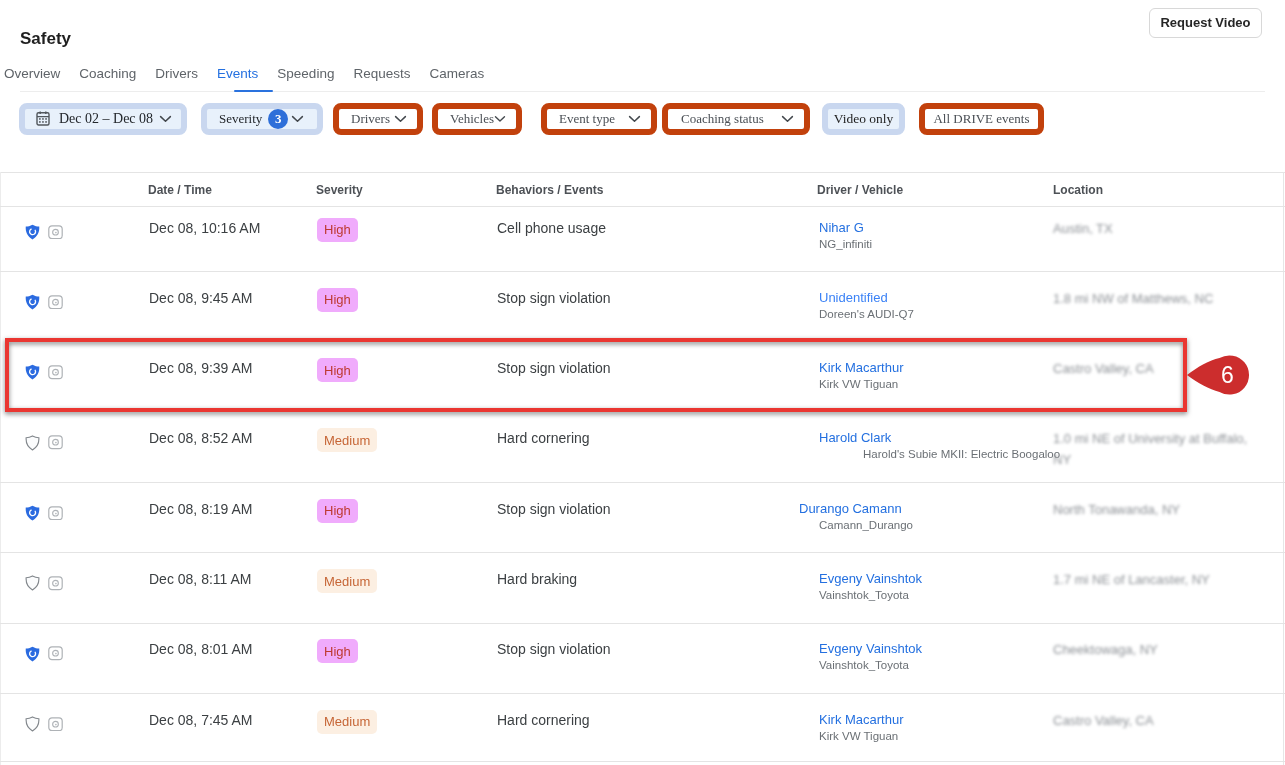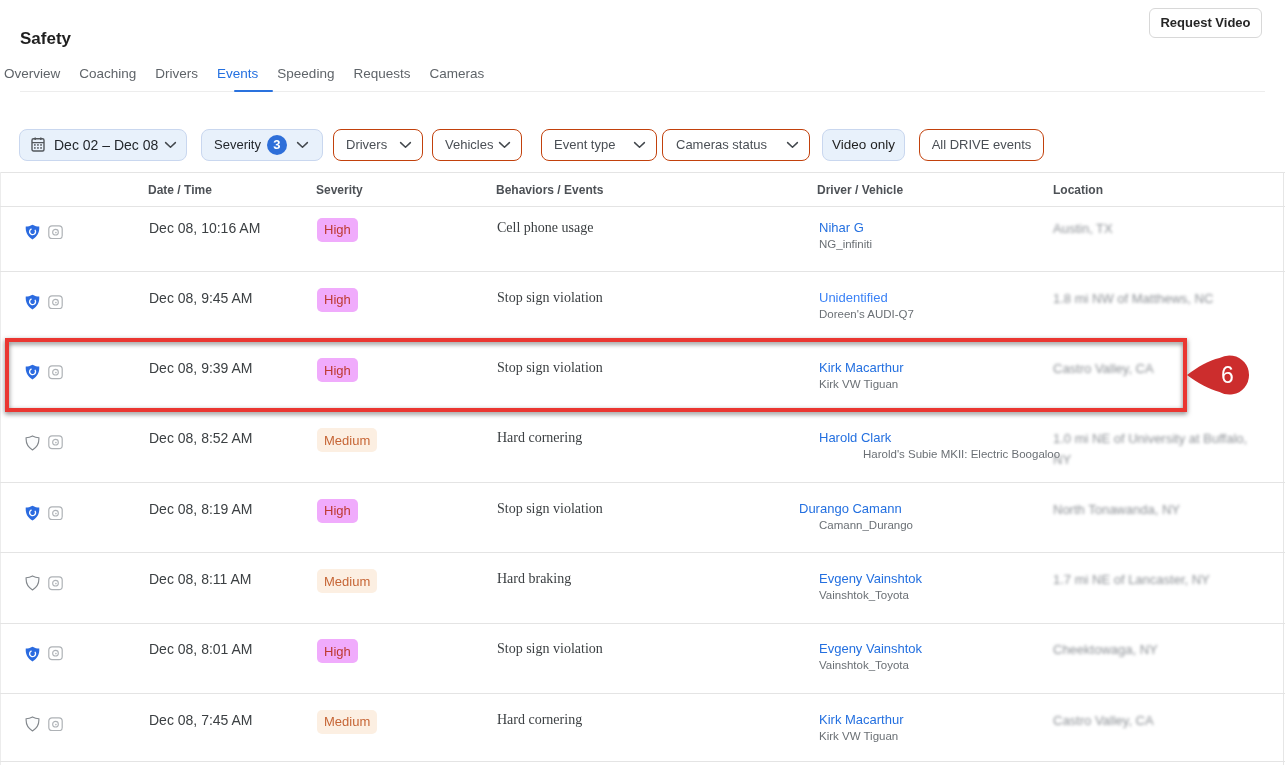--- a/index.html
+++ b/index.html
@@ -6,29 +6,29 @@
 html,body { width:1285px; height:765px; background:#fff; font-family:"Liberation Sans", sans-serif; overflow:hidden; }
 .page { position:relative; width:1285px; height:765px; background:#fff; }
 .abs { position:absolute; }
 .title { left:20px; top:13px; font-size:17px; font-weight:700; color:#1f1f1f;margin-top:16px; }
 .reqbtn { left:1149px; top:8px; width:113px; height:30px; border:1px solid #d8d8d8; border-radius:6px; background:#fff; font-size:13px; font-weight:700; color:#262626; text-align:center; line-height:28px; }
 .tabs { left:4px; top:66px; font-size:13.5px; color:#5f6469; }
 .tabs span { margin-right:19px; display:inline-block; }
 .tabs .active { color:#2470e0; }
 .tabline { left:20px; top:91px; width:1245px; height:1px; background:#ededed; }
 .tabunder { left:234px; top:90px; width:39px; height:2px; background:#2a72de; border-radius:1px; }
-.chip { position:absolute; top:129px; height:31.5px; border:1px solid #c2410c; border-radius:8px; background:#fff; font-size:13px; color:#4a4f55; display:flex; align-items:center; }
+.chip { position:absolute; top:103px; height:31.5px; border:6px solid #c2410c; border-radius:8px; background:#fff; font-size:13px; color:#4a4f55; display:flex; align-items:center;font-family:Liberation Serif, serif; }
 .chip.blue { background:#e8f1fb; border-color:#c9d7ef; }
 .chev { display:inline-block; }
 .badge3 { display:inline-block; width:20px; height:20px; border-radius:50%; background:#2e6fd9; color:#fff; font-size:13px; font-weight:700; text-align:center; line-height:20px; }
 .hdiv { position:absolute; left:0; width:1285px; height:1px; background:#e4e4e4; }
 .th { position:absolute; font-size:12px; font-weight:700; color:#4d5156; }
 .cell { position:absolute; }
 .date { font-size:14px; color:#3c4043; }
-.behav { font-size:14px; color:#3c4043;font-family:Liberation Serif, serif; }
+.behav { font-size:14px; color:#3c4043; }
 .pill { position:absolute; left:317px; height:24px; border-radius:5px; font-size:13px; display:flex; align-items:center; padding:0 7px; }
 .pill.high { background:#f0abfc; color:#bd3a31; }
 .pill.med { background:#fcefe2; color:#c66535; }
 .driver { font-size:13px; color:#2470e0; }
 .driver.red { color:#3b82f6; }
 .vehicle { font-size:11.5px; color:#6b7075; }
 .loc { position:absolute; left:1053px; width:205px; font-size:13px; color:#8d9196; filter:blur(1.85px); line-height:21px; }
 .rowicons { position:absolute; left:25px; }
 .hilite { position:absolute; left:5px; top:338px; width:1182px; height:74px; border:4px solid #ea3631; background:transparent; filter:drop-shadow(0 2px 2.5px rgba(0,0,0,0.5)); }
 .balloon { position:absolute; left:1186px; top:353px; }
@@ -82,29 +82,29 @@
         <path d="M1.6 1.6 L6.5 6.2 L11.4 1.6" stroke="#43484d" stroke-width="1.5" fill="none" stroke-linecap="round" stroke-linejoin="round"></path>
       </svg>
   </div>
   <div class="chip" style="left:541px; width:116px; padding:0 10px 0 12px;">
     <span>Event type</span>
     <svg class="chev" style="margin-left:auto;" width="13" height="8" viewBox="0 0 13 8">
         <path d="M1.6 1.6 L6.5 6.2 L11.4 1.6" stroke="#43484d" stroke-width="1.5" fill="none" stroke-linecap="round" stroke-linejoin="round"></path>
       </svg>
   </div>
   <div class="chip" style="left:662px; width:148px; padding:0 10px 0 13px;">
-    <span>Cameras status</span>
+    <span>Coaching status</span>
     <svg class="chev" style="margin-left:auto;" width="13" height="8" viewBox="0 0 13 8">
         <path d="M1.6 1.6 L6.5 6.2 L11.4 1.6" stroke="#43484d" stroke-width="1.5" fill="none" stroke-linecap="round" stroke-linejoin="round"></path>
       </svg>
   </div>
   <div class="chip blue" style="left:822px; width:83px; justify-content:center; font-size:13.5px; color:#1f1f1f;">
     <span>Video only</span>
   </div>
-  <div class="chip" style="left:919px; width:125px; justify-content:center;border-radius:9px;">
+  <div class="chip" style="left:919px; width:125px; justify-content:center;">
     <span>All DRIVE events</span>
   </div>
 
   <div class="hdiv" style="top:172px;"></div>
   <div class="abs" style="left:0; top:172px; width:1px; height:593px; background:#ececec;"></div>
   <div class="abs" style="left:1283px; top:172px; width:1px; height:593px; background:#e6e6e6;"></div>
 
   <div class="th" style="left:148px; top:183px;">Date / Time</div>
   <div class="th" style="left:316px; top:183px;">Severity</div>
   <div class="th" style="left:496px; top:183px;">Behaviors / Events</div>

